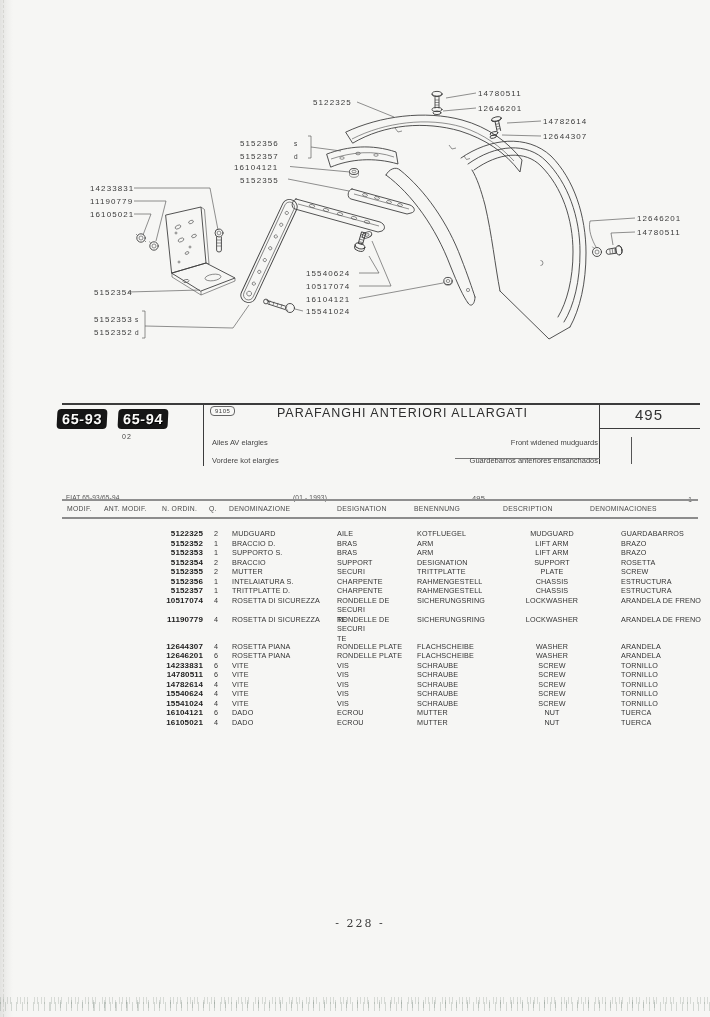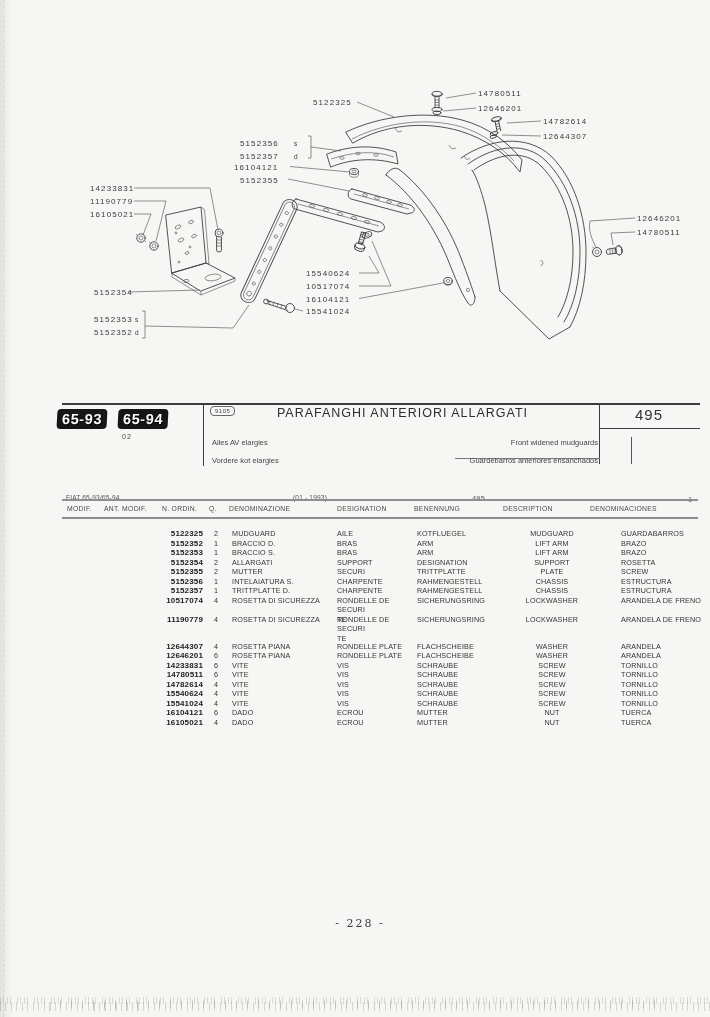--- a/index.html
+++ b/index.html
@@ -334,30 +334,30 @@
         <span class="c-q">1</span>
         <span class="c-it">BRACCIO D.</span>
         <span class="c-fr">BRAS</span>
         <span class="c-de">ARM</span>
         <span class="c-en">LIFT ARM</span>
         <span class="c-es">BRAZO</span>
       </div>
       <div class="trow">
         <span class="c-n">5152353</span>
         <span class="c-q">1</span>
-        <span class="c-it">BRACCIO S.</span>
+        <span class="c-it">SUPPORTO S.</span>
         <span class="c-fr">BRAS</span>
         <span class="c-de">ARM</span>
         <span class="c-en">LIFT ARM</span>
         <span class="c-es">BRAZO</span>
       </div>
       <div class="trow">
         <span class="c-n">5152354</span>
         <span class="c-q">2</span>
-        <span class="c-it">ALLARGATI</span>
+        <span class="c-it">BRACCIO</span>
         <span class="c-fr">SUPPORT</span>
         <span class="c-de">DESIGNATION</span>
         <span class="c-en">SUPPORT</span>
         <span class="c-es">ROSETTA</span>
       </div>
       <div class="trow">
         <span class="c-n">5152355</span>
         <span class="c-q">2</span>
         <span class="c-it">MUTTER</span>
         <span class="c-fr">SECURI</span>

